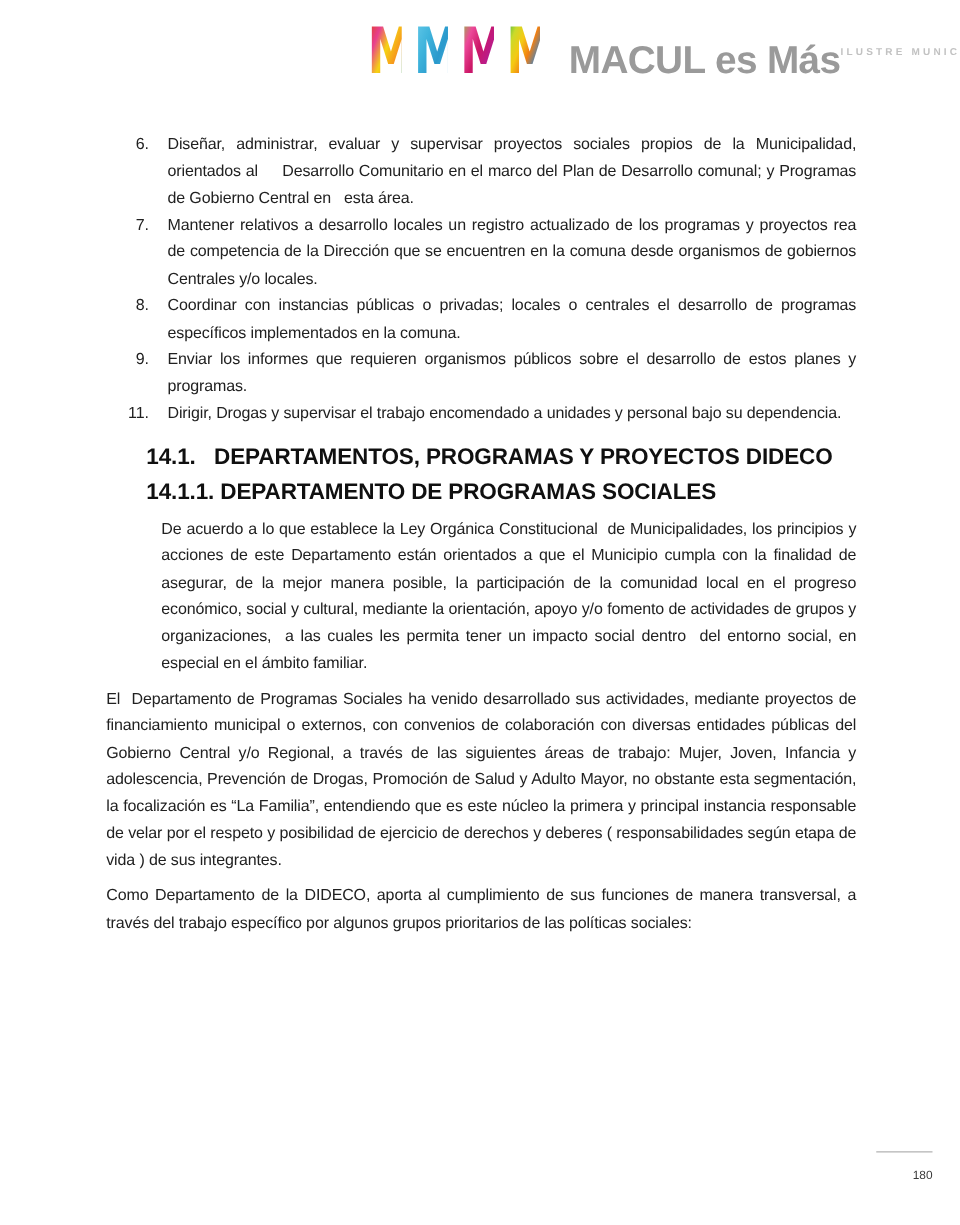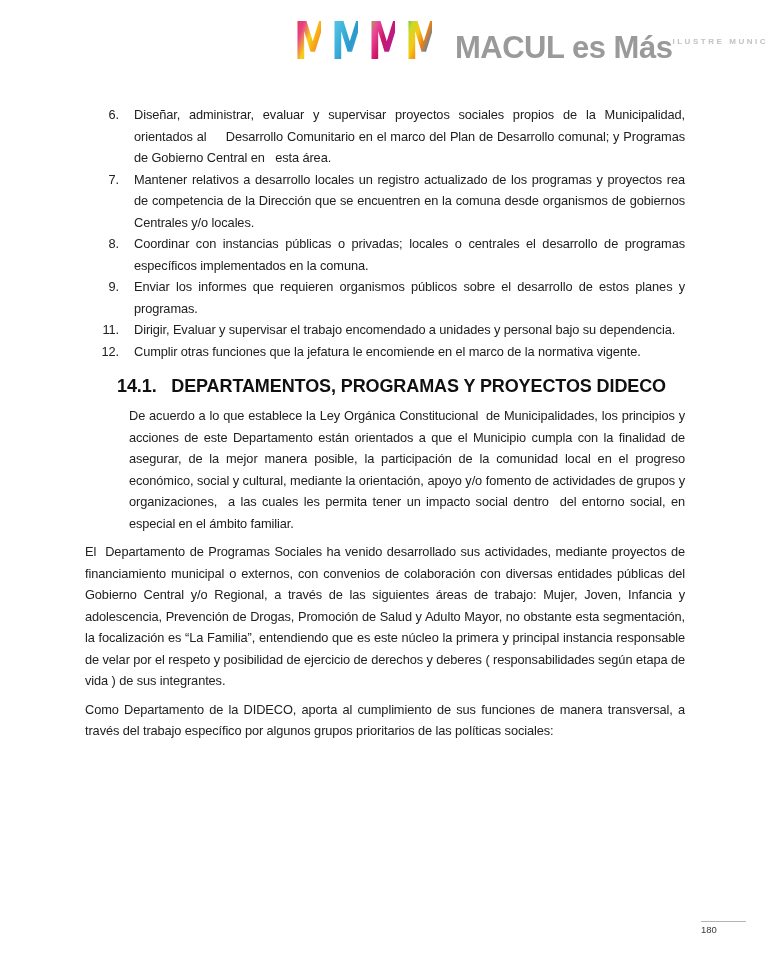--- a/index.html
+++ b/index.html
@@ -58,21 +58,21 @@
   .h4 { margin-top:5px; }
   .para {
     margin-top:7px;
     text-align:justify; white-space:pre-wrap;
   }
   .para-first { margin-top:8px;margin-left:44px; }
   
   .footer {
     position:absolute; top:921px; right:22px; width:45px;
     border-top:1.5px solid #b3b3b3;
-    text-align:left; padding-top:2px;
+    text-align:right; padding-top:13px;
     font-size:9.5px; line-height:11px; color:#3a3a3a;
   }
 </style>
 </head>
 <body>
 
 <div class="page">
 
   <div class="logo">
     <div class="logo-ms">
@@ -101,30 +101,27 @@
         <li>
           <span class="li-num">8.</span>
           <span class="li-text">Coordinar con instancias públicas o privadas; locales o centrales el desarrollo de programas específicos implementados en la comuna.</span>
         </li>
         <li>
           <span class="li-num">9.</span>
           <span class="li-text">Enviar los informes que requieren organismos públicos sobre el desarrollo de estos planes y programas.</span>
         </li>
         <li>
           <span class="li-num">11.</span>
-          <span class="li-text">Dirigir, Evaluar y supervisar el trabajo encomendado a unidades y personal bajo su dependencia.</span>
-        </li>
-        <li>
-          <span class="li-num">12.</span>
-          <span class="li-text">Cumplir otras funciones que la jefatura le encomiende en el marco de la normativa vigente.</span>
+          <span class="li-text">Dirigir, Drogas y supervisar el trabajo encomendado a unidades y personal bajo su dependencia.</span>
         </li>
       </ol>
 
     <div class="h-main h1">14.1.   DEPARTAMENTOS, PROGRAMAS Y PROYECTOS DIDECO</div>
 
+    <div class="h-main h2">14.1.1. DEPARTAMENTO DE PROGRAMAS SOCIALES</div>
 
 
     <div class="para para-first">De acuerdo a lo que establece la Ley Orgánica Constitucional  de Municipalidades, los principios y acciones de este Departamento están orientados a que el Municipio cumpla con la finalidad de asegurar, de la mejor manera posible, la participación de la comunidad local en el progreso económico, social y cultural, mediante la orientación, apoyo y/o fomento de actividades de grupos y organizaciones,  a las cuales les permita tener un impacto social dentro  del entorno social, en especial en el ámbito familiar.</div>
 
 
     <div class="para">El  Departamento de Programas Sociales ha venido desarrollado sus actividades, mediante proyectos de financiamiento municipal o externos, con convenios de colaboración con diversas entidades públicas del Gobierno Central y/o Regional, a través de las siguientes áreas de trabajo: Mujer, Joven, Infancia y adolescencia, Prevención de Drogas, Promoción de Salud y Adulto Mayor, no obstante esta segmentación, la focalización es “La Familia”, entendiendo que es este núcleo la primera y principal instancia responsable de velar por el respeto y posibilidad de ejercicio de derechos y deberes ( responsabilidades según etapa de vida ) de sus integrantes.</div>
 
     <div class="para">Como Departamento de la DIDECO, aporta al cumplimiento de sus funciones de manera transversal, a través del trabajo específico por algunos grupos prioritarios de las políticas sociales:</div>
 
   </div>

